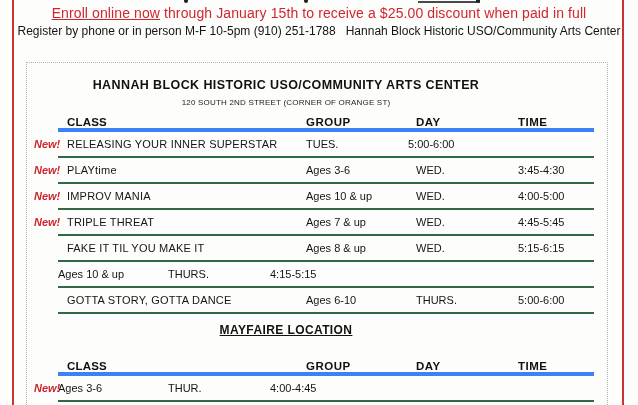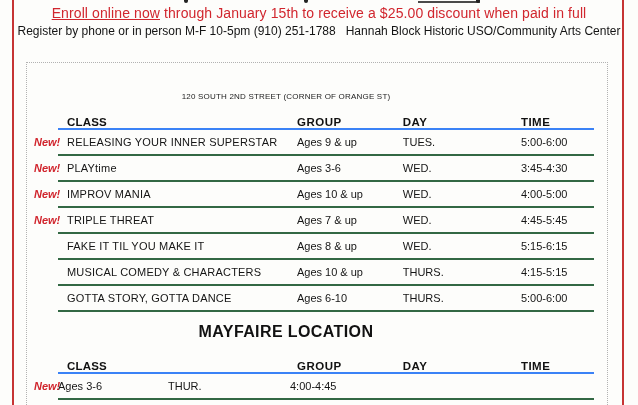--- a/index.html
+++ b/index.html
@@ -33,39 +33,39 @@
   .dotted-box{
     position:absolute;left:26px;top:62px;width:580px;height:352px;
     border:1px dotted #b2b2b2;border-bottom:none;
   }
 
   .section-head{position:absolute;width:462px;left:28px;text-align:center;}
   .sec1-head{top:15px;}
   .sec2-head{top:260px;}
   .section-title{font-weight:bold;color:#111;}
   .sec1-head .section-title{font-size:12.5px;letter-spacing:.4px;}
-  .sec2-head .section-title{font-size:16px;letter-spacing:.4px;}
-  .section-subtitle{font-size:8px;letter-spacing:.2px;margin-top:14px;color:#222;}
+  .sec2-head .section-title{font-size:12px;letter-spacing:.4px;text-decoration:underline;}
+  .section-subtitle{font-size:8px;letter-spacing:.2px;margin-top:6px;color:#222;}
 
   .sched-table{position:absolute;left:31px;width:536px;}
   .table1{top:47px;}
   .table2{top:291px;}
   .thead{
     display:flex;align-items:flex-end;height:18px;
-    border-bottom:2px solid #3b82f6;
+    border-bottom:4px solid #3b82f6;
     font-weight:bold;font-size:11.5px;letter-spacing:.5px;color:#111;justify-content:space-between;
   }
   .trow{
     position:relative;display:flex;align-items:center;height:24px;
     border-bottom:2px solid #336844;font-size:11px;color:#151515;
   }
   .col-class{width:248px;padding-left:9px;box-sizing:border-box;letter-spacing:.2px;}
   .col-group{width:110px;}
   .col-day{width:102px;}
-  .col-time{width:76px;margin-left:20px;}
+  .col-time{width:76px;}
   .new-badge{
     position:absolute;left:-24px;top:50%;transform:translateY(-50%);
     color:#d1262e;font-weight:bold;font-style:italic;font-size:11px;
   }
 </style>
 </head>
 <body>
 
 <div class="red-rail rail-left"></div>
 <div class="red-rail rail-right"></div>
@@ -75,35 +75,35 @@
 <div class="frag frag-underline"></div>
 <div class="frag frag-dot3"></div>
 
 <div class="enroll-line"><span class="enroll-link">Enroll online now</span><span> through January 15th to receive a $25.00 discount when paid in full</span></div>
 
 <div class="register-line">Register by phone or in person M-F 10-5pm (910) 251-1788   Hannah Block Historic USO/Community Arts Center</div>
 
 <div class="dotted-box">
 
   <div class="section-head sec1-head">
+    <div class="section-title">HANNAH BLOCK HISTORIC USO/COMMUNITY ARTS CENTER</div>
     <div class="section-subtitle">120 SOUTH 2ND STREET (CORNER OF ORANGE ST)</div>
   </div>
 
   <div class="sched-table table1">
     <div class="thead">
       <div class="col-class">CLASS</div>
       <div class="col-group">GROUP</div>
       <div class="col-day">DAY</div>
       <div class="col-time">TIME</div>
     </div>
 
     <div class="trow">
       <span class="new-badge">New!</span>
       <div class="col-class">RELEASING YOUR INNER SUPERSTAR</div>
-      <div class="col-group">Ages 9 &amp; up</div>
       <div class="col-day">TUES.</div>
       <div class="col-time">5:00-6:00</div>
     </div>
 
     <div class="trow">
       <span class="new-badge">New!</span>
       <div class="col-class">PLAYtime</div>
       <div class="col-group">Ages 3-6</div>
       <div class="col-day">WED.</div>
       <div class="col-time">3:45-4:30</div>
@@ -126,21 +126,20 @@
     </div>
 
     <div class="trow">
       <div class="col-class">FAKE IT TIL YOU MAKE IT</div>
       <div class="col-group">Ages 8 &amp; up</div>
       <div class="col-day">WED.</div>
       <div class="col-time">5:15-6:15</div>
     </div>
 
     <div class="trow">
-      <div class="col-class">MUSICAL COMEDY &amp; CHARACTERS</div>
       <div class="col-group">Ages 10 &amp; up</div>
       <div class="col-day">THURS.</div>
       <div class="col-time">4:15-5:15</div>
     </div>
 
     <div class="trow">
       <div class="col-class">GOTTA STORY, GOTTA DANCE</div>
       <div class="col-group">Ages 6-10</div>
       <div class="col-day">THURS.</div>
       <div class="col-time">5:00-6:00</div>

